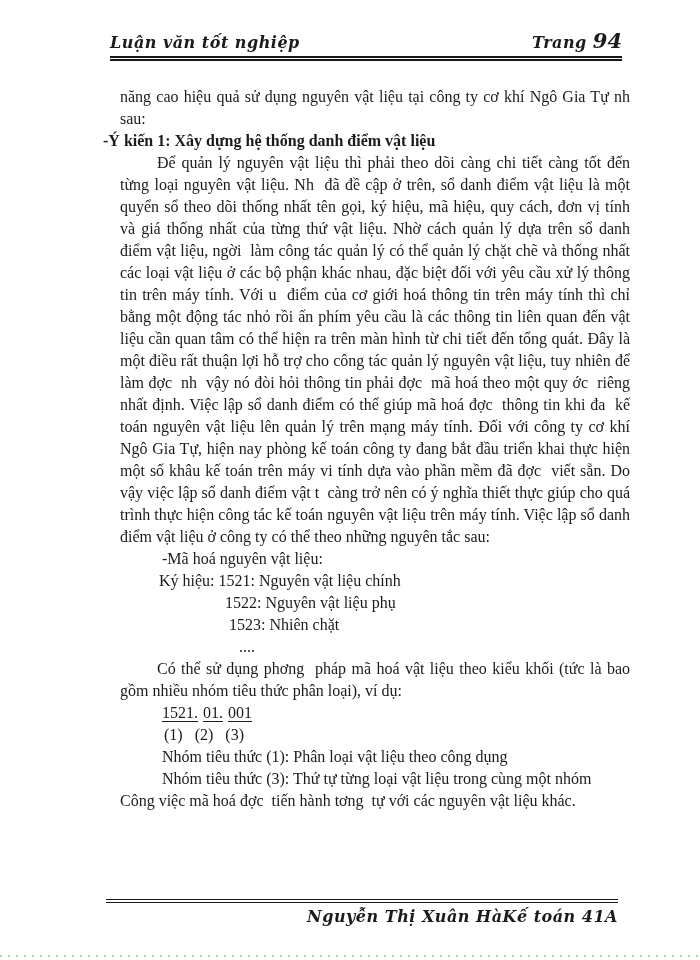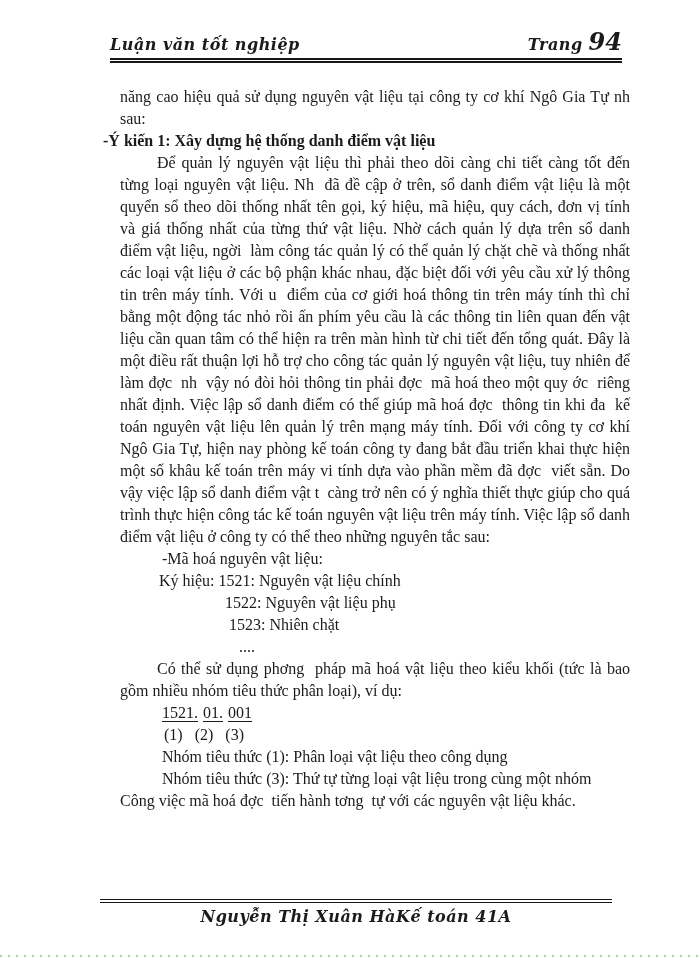--- a/index.html
+++ b/index.html
@@ -21,21 +21,21 @@
     border-bottom:5px double #171717;
   }
   .script{
     font-family:"DejaVu Serif","Liberation Serif",serif;
     font-style:italic;font-weight:bold;
     font-size:16px;letter-spacing:0.5px;
   }
   .pagenum{
     font-family:"DejaVu Serif",serif;
     font-style:italic;font-weight:bold;
-    font-size:24px;line-height:1;margin-left:6px;
+    font-size:21px;line-height:1;margin-left:6px;
   }
   
   .doc-body{
     position:absolute;left:120px;top:86px;width:510px;
     font-size:16px;line-height:22px;
     text-align:justify;
   }
   .doc-body p{margin:0;}
   .heading{font-weight:bold;margin-left:-17px !important;text-align:left;}
   .ind-first{text-indent:37px;}
@@ -43,24 +43,24 @@
   .ml42{margin-left:42px !important;text-align:left;}
   .ml39{margin-left:39px !important;text-align:left;}
   .ml105{margin-left:105px !important;text-align:left;}
   .ml109{margin-left:109px !important;text-align:left;}
   .ml119{margin-left:119px !important;text-align:left;}
   .ml44{margin-left:44px !important;text-align:left;}
   .u{text-decoration:underline;text-underline-offset:3px;text-align:right;}
   .codeline span{margin-right:5px;}
   
   .footer{
-    position:absolute;left:100px;width:512px;top:899px;
+    position:absolute;left:106px;width:512px;top:899px;
     border-top:4px double #171717;
     padding-top:4px;
-    display:flex;justify-content:center;align-items:baseline;
+    display:flex;justify-content:flex-end;align-items:baseline;
   }
   
   .pagebreak{
     position:absolute;left:0;right:0;top:955px;height:2px;
     background:repeating-linear-gradient(to right,#a5d6a5 0 2px,transparent 2px 8px);
   }
 </style>
 </head>
 <body>
 

